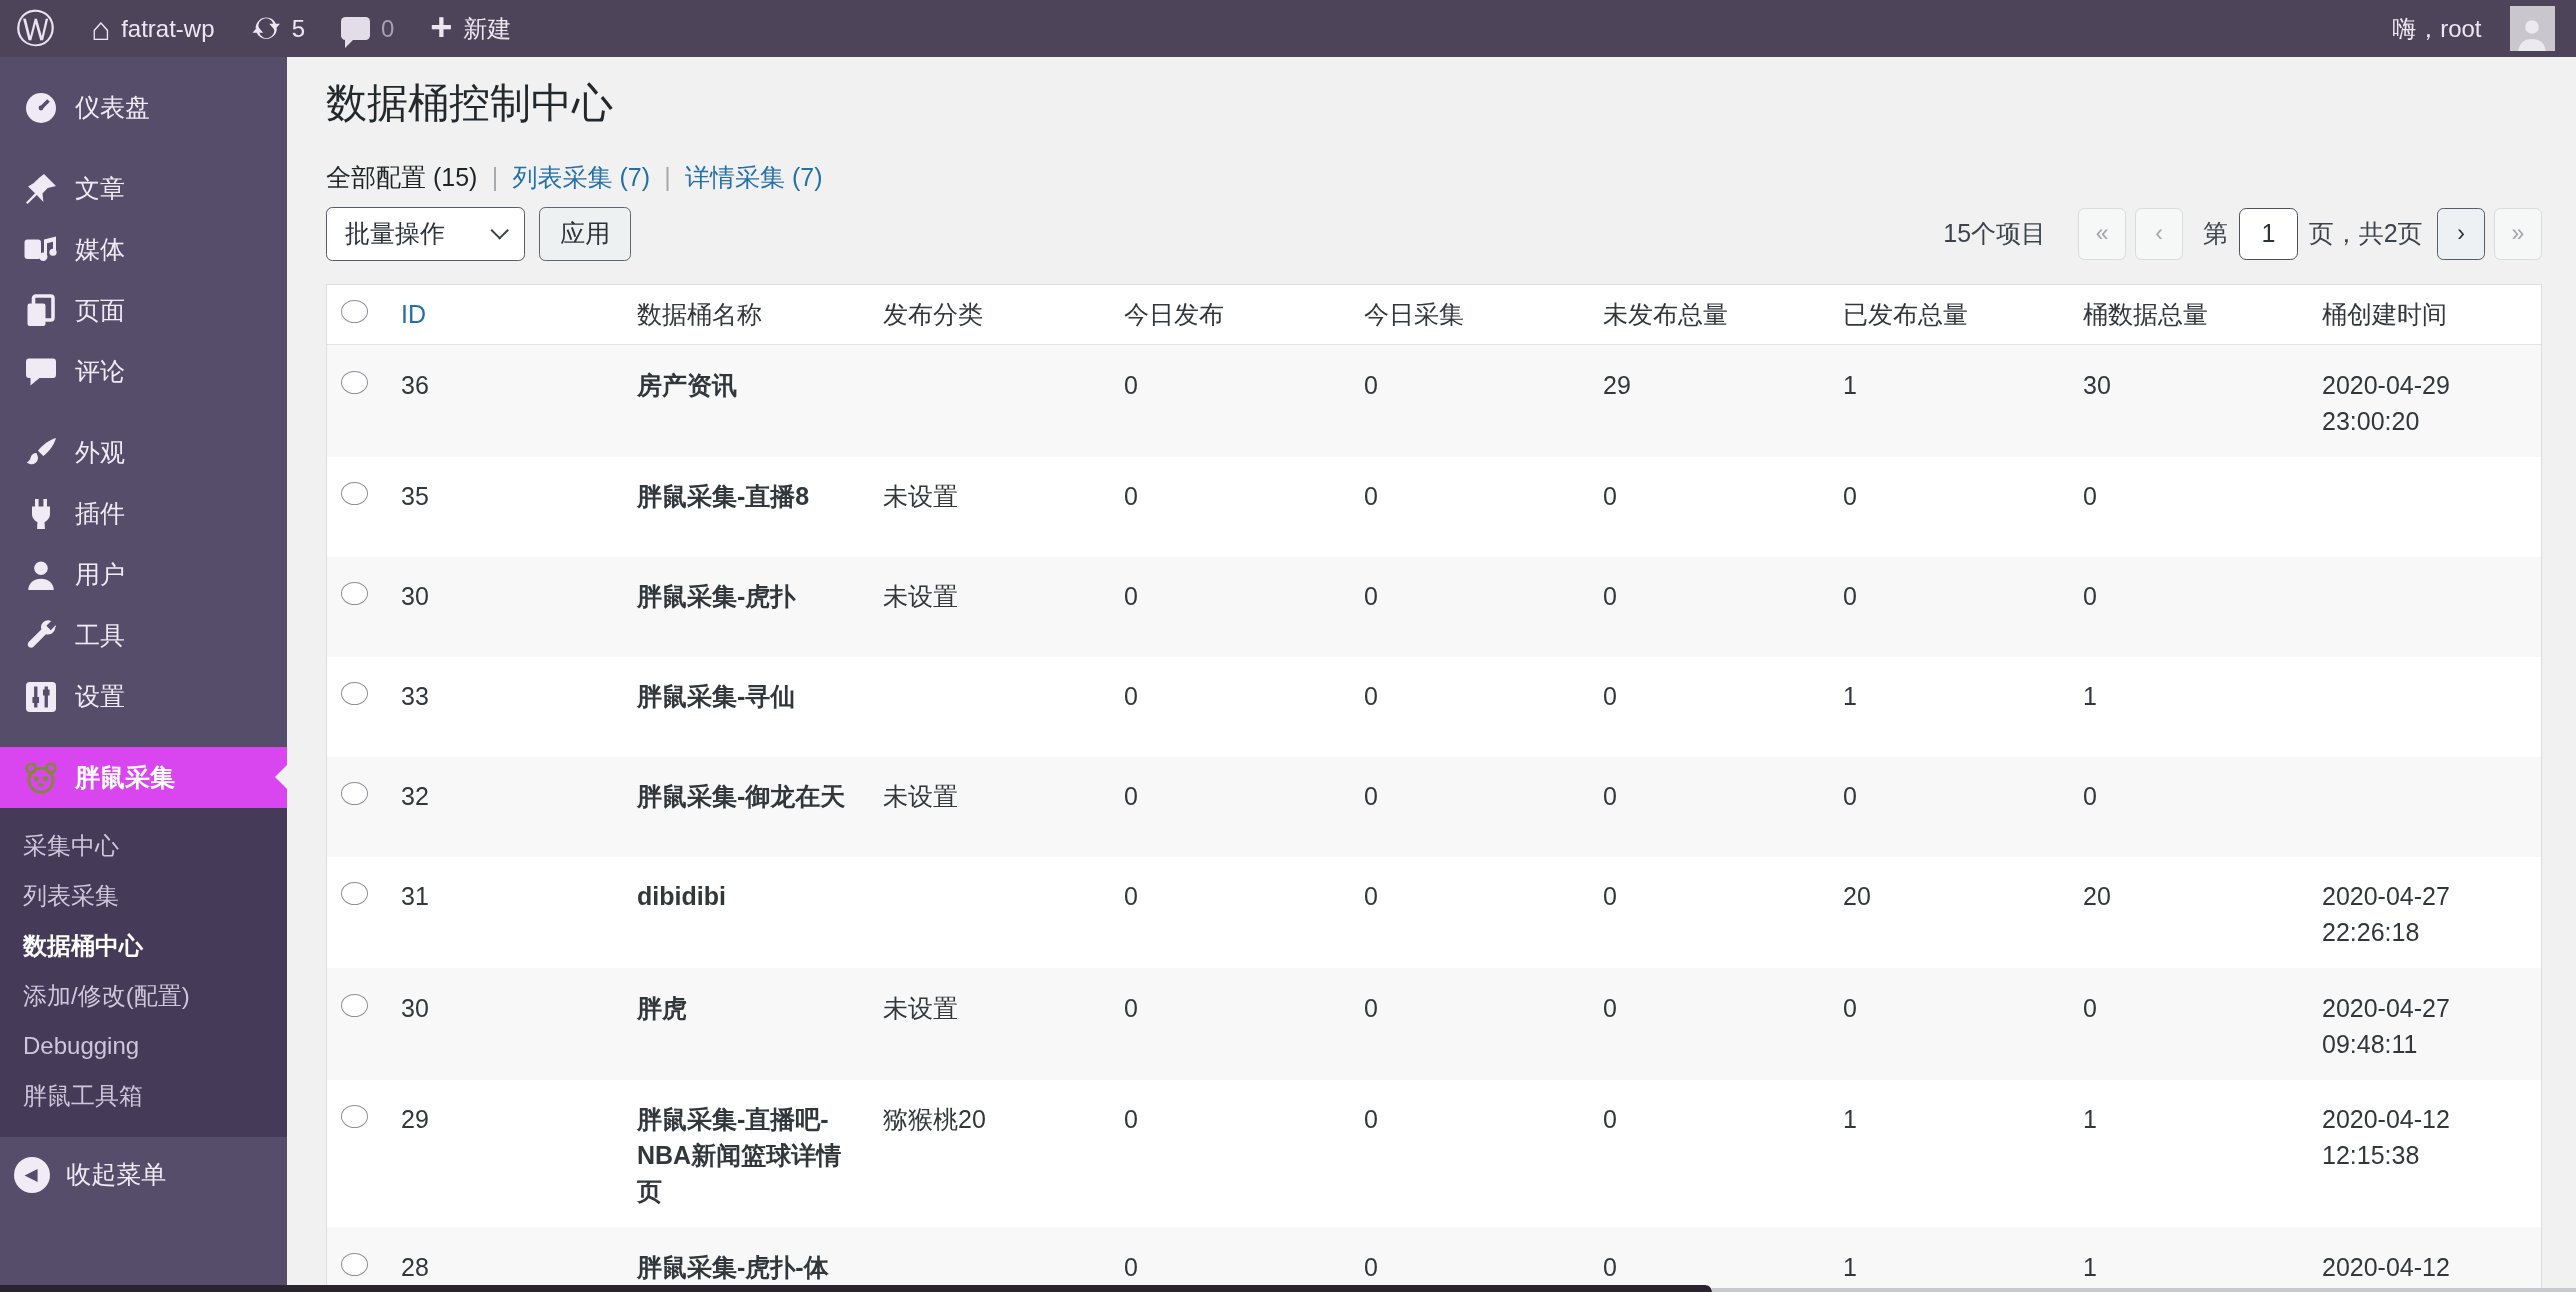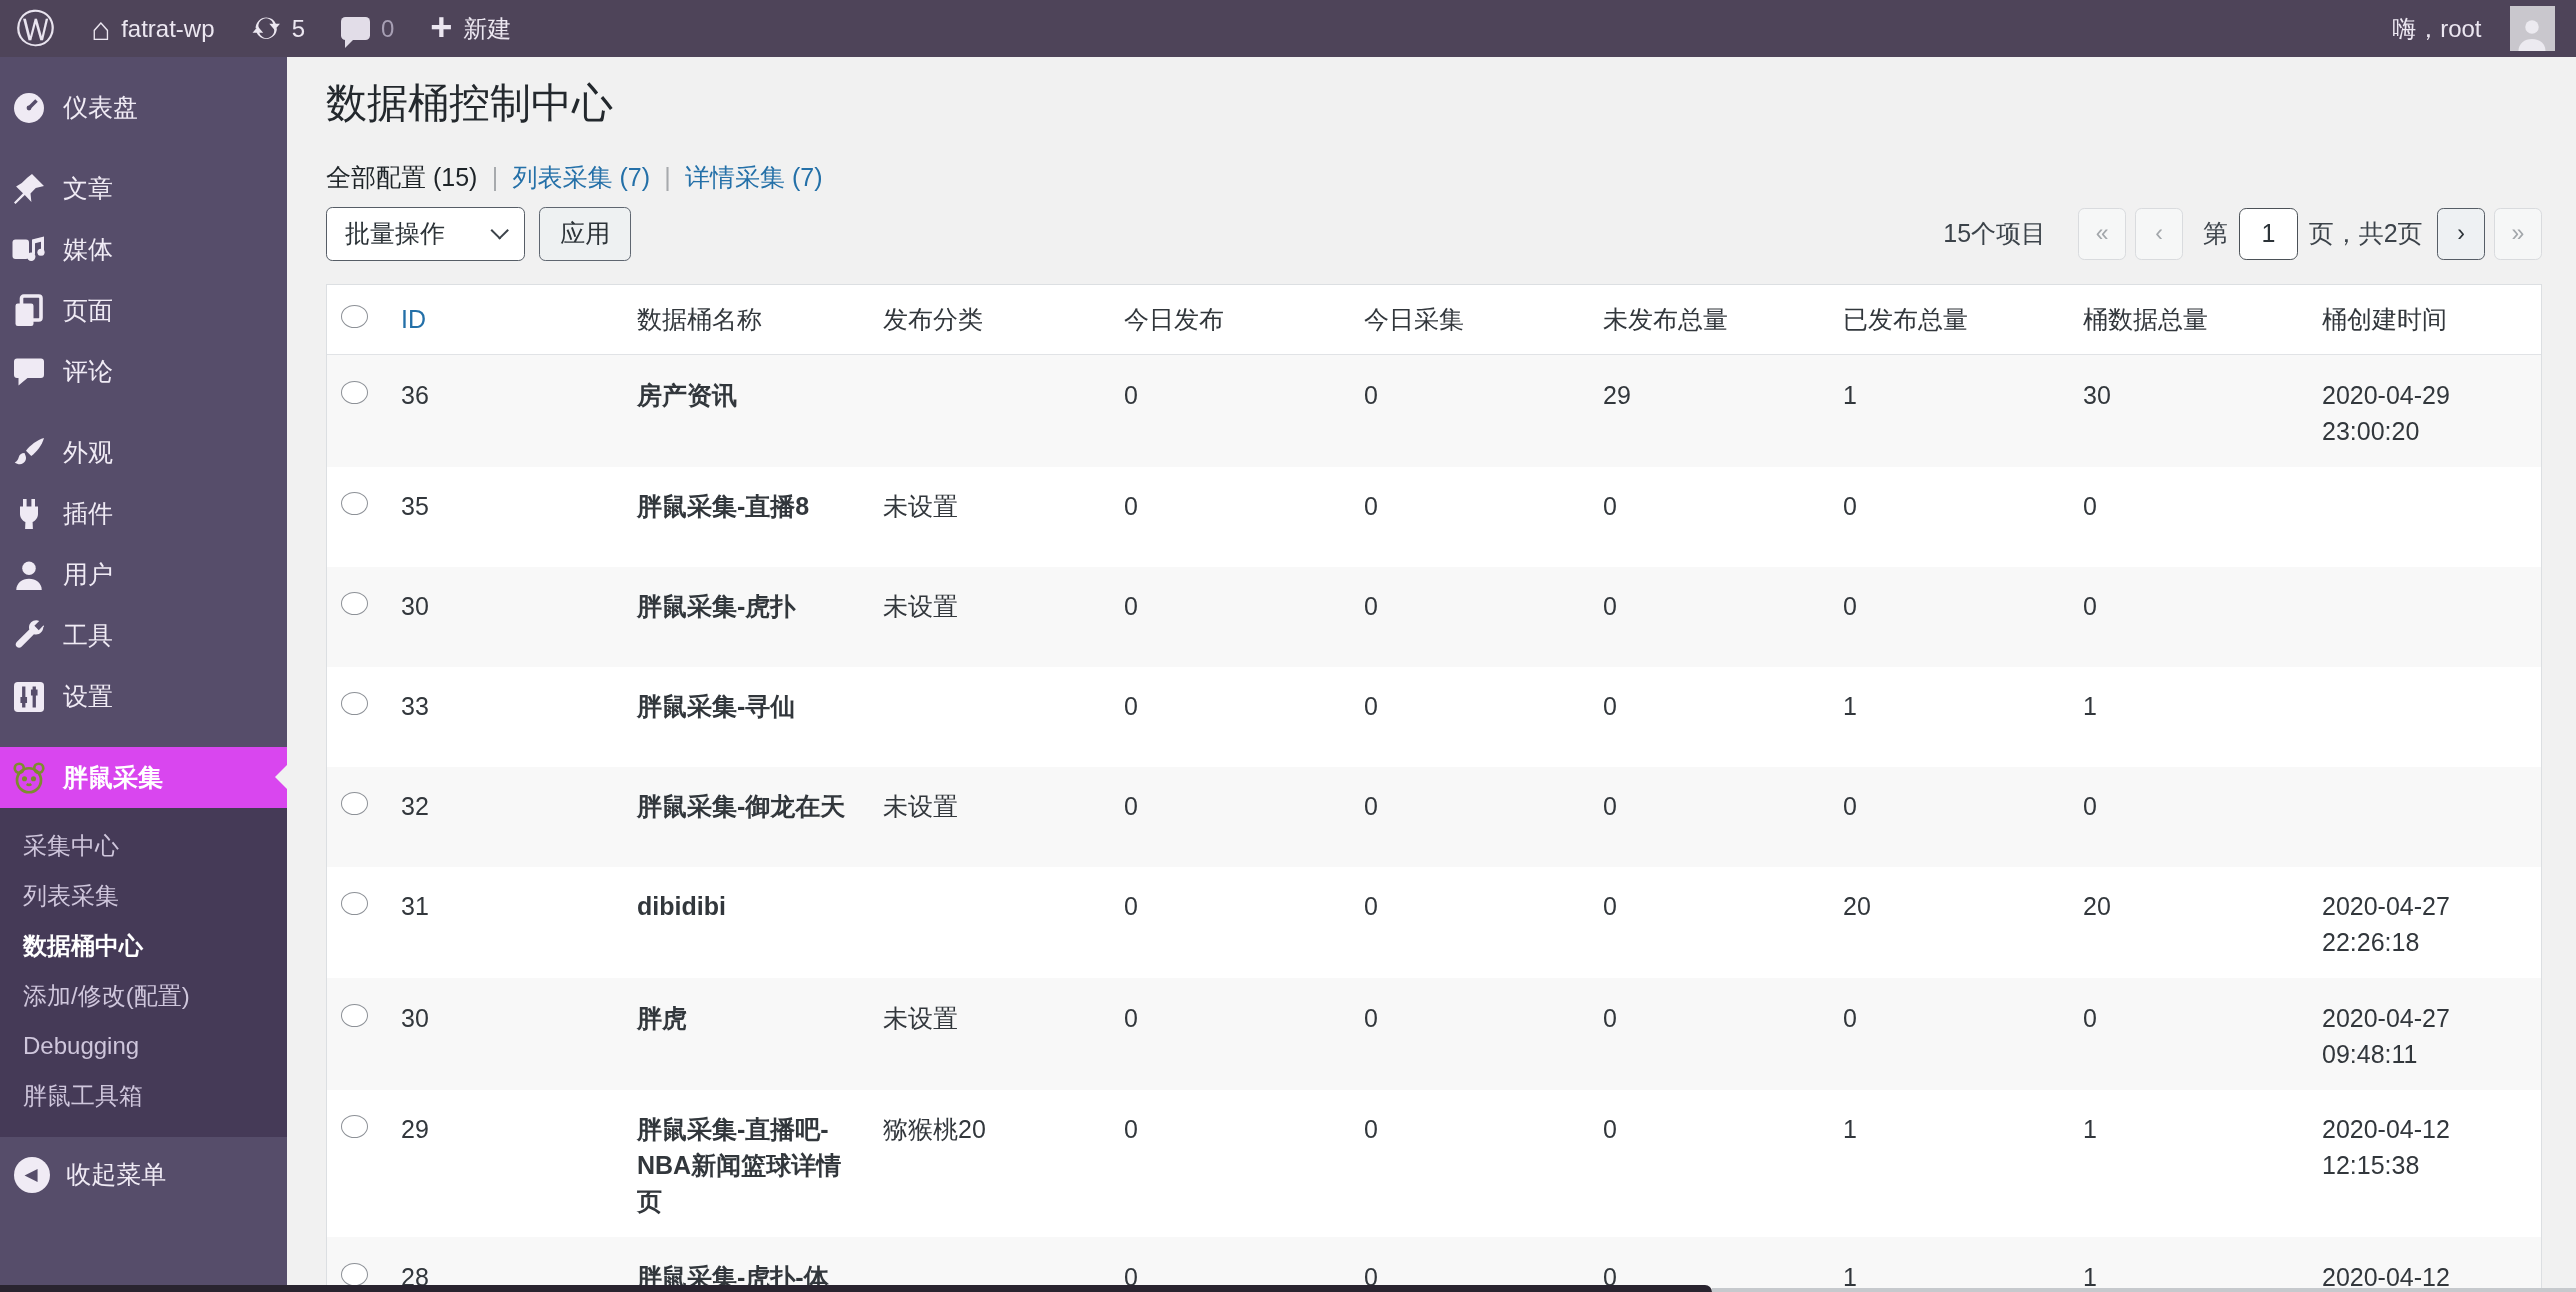--- a/index.html
+++ b/index.html
@@ -19,21 +19,21 @@
     border-top-color:#e2dde8; border-left-color:#e2dde8; }
   .dim { color:#a79fb4; }
   .plus { font-size:38px; font-weight:bold; line-height:1; margin-top:-3.6px; }
   .ab-right { display:flex; align-items:center; gap:28px; }
   .avatar { width:45px; height:45px; background:#c9c7cd; display:flex; align-items:flex-end; justify-content:center; overflow:hidden; }
   .avatar svg { width:36px; height:36px; fill:#eceaf0; }
 
   
   .sidebar { position:absolute; top:57px; left:0; width:287px; bottom:0; background:#564d6a; color:#f0ebf5; }
   .menu { list-style:none; padding-top:20px; }
-  .menu li.mi { display:flex; align-items:center; height:61px; padding-left:11px; gap:16px; font-size:25px; cursor:pointer; }
+  .menu li.mi { display:flex; align-items:center; height:61px; padding-left:23px; gap:16px; font-size:25px; cursor:pointer; }
   .menu li.sep { height:20px; }
   .menu li.mi svg { width:36px; height:36px; flex:none; }
   .menu li.mi .ic { color:#efeaf4; }
   .menu li.active { background:#d946ef; color:#fff; font-weight:bold; position:relative; }
   .menu li.active::after { content:''; position:absolute; right:0; top:50%; margin-top:-12.5px;
     border:12.5px solid transparent; border-right-color:#f1f1f1; }
   .menu li.active .ic { color:#7d8c2e; }
   .submenu { list-style:none; background:#453a57; padding:12.5px 0 16px; }
   .submenu li { height:50px; display:flex; align-items:center; padding-left:23px; font-size:24px; color:#cfc6dc; cursor:pointer; }
   .submenu li.current { color:#ffffff; font-weight:bold; }
@@ -65,21 +65,21 @@
   .pg-btn.disabled { background:#f6f7f7; border:1.8px solid #d9dbde; color:#a3a7ab; }
   .pg-btn.enabled { background:#eef1f3; border:1.8px solid #565d66; color:#2c3338; }
   .pg-label { margin-left:20px; }
   .pg-input { width:59px; height:52px; border:1.8px solid #4b5157; border-radius:7.2px; background:#fff;
     text-align:center; font-size:25px; margin:0 10.8px; font-family:inherit; color:#2c3338; }
   .pg-suffix { margin-right:5.4px; }
 
   
   .table-wrap { margin-top:23px; background:#fff; border:0.9px solid #dcdfe2; }
   table { width:100%; border-collapse:collapse; table-layout:fixed; font-size:25px; color:#32373c; }
-  thead th { height:70px; text-align:left; font-weight:400; padding-left:18px; border-bottom:0.9px solid #e1e3e6; white-space:nowrap; }
+  thead th { height:60px; text-align:left; font-weight:400; padding-left:18px; border-bottom:0.9px solid #e1e3e6; white-space:nowrap; }
   thead th.col-cb, tbody td.col-cb { padding-left:14.3px; }
   th .sort-link { color:#2470a8; cursor:pointer; }
   tbody tr { height:100px; }
   tbody tr.alt { background:#f8f8f8; }
   tbody td { padding:21.5px 18px 18px 18px; vertical-align:top; line-height:36px; word-break:break-word; }
   td.name { font-weight:bold; }
   .cbox { display:inline-block; width:27px; height:23px; border:1.8px solid #8d9197; border-radius:50%; background:#fff; cursor:pointer; }
 
   
   .dock { position:absolute; bottom:0; left:0; width:1712px; height:7.2px; background:#29242f; border-top-right-radius:7.2px; z-index:10; }

